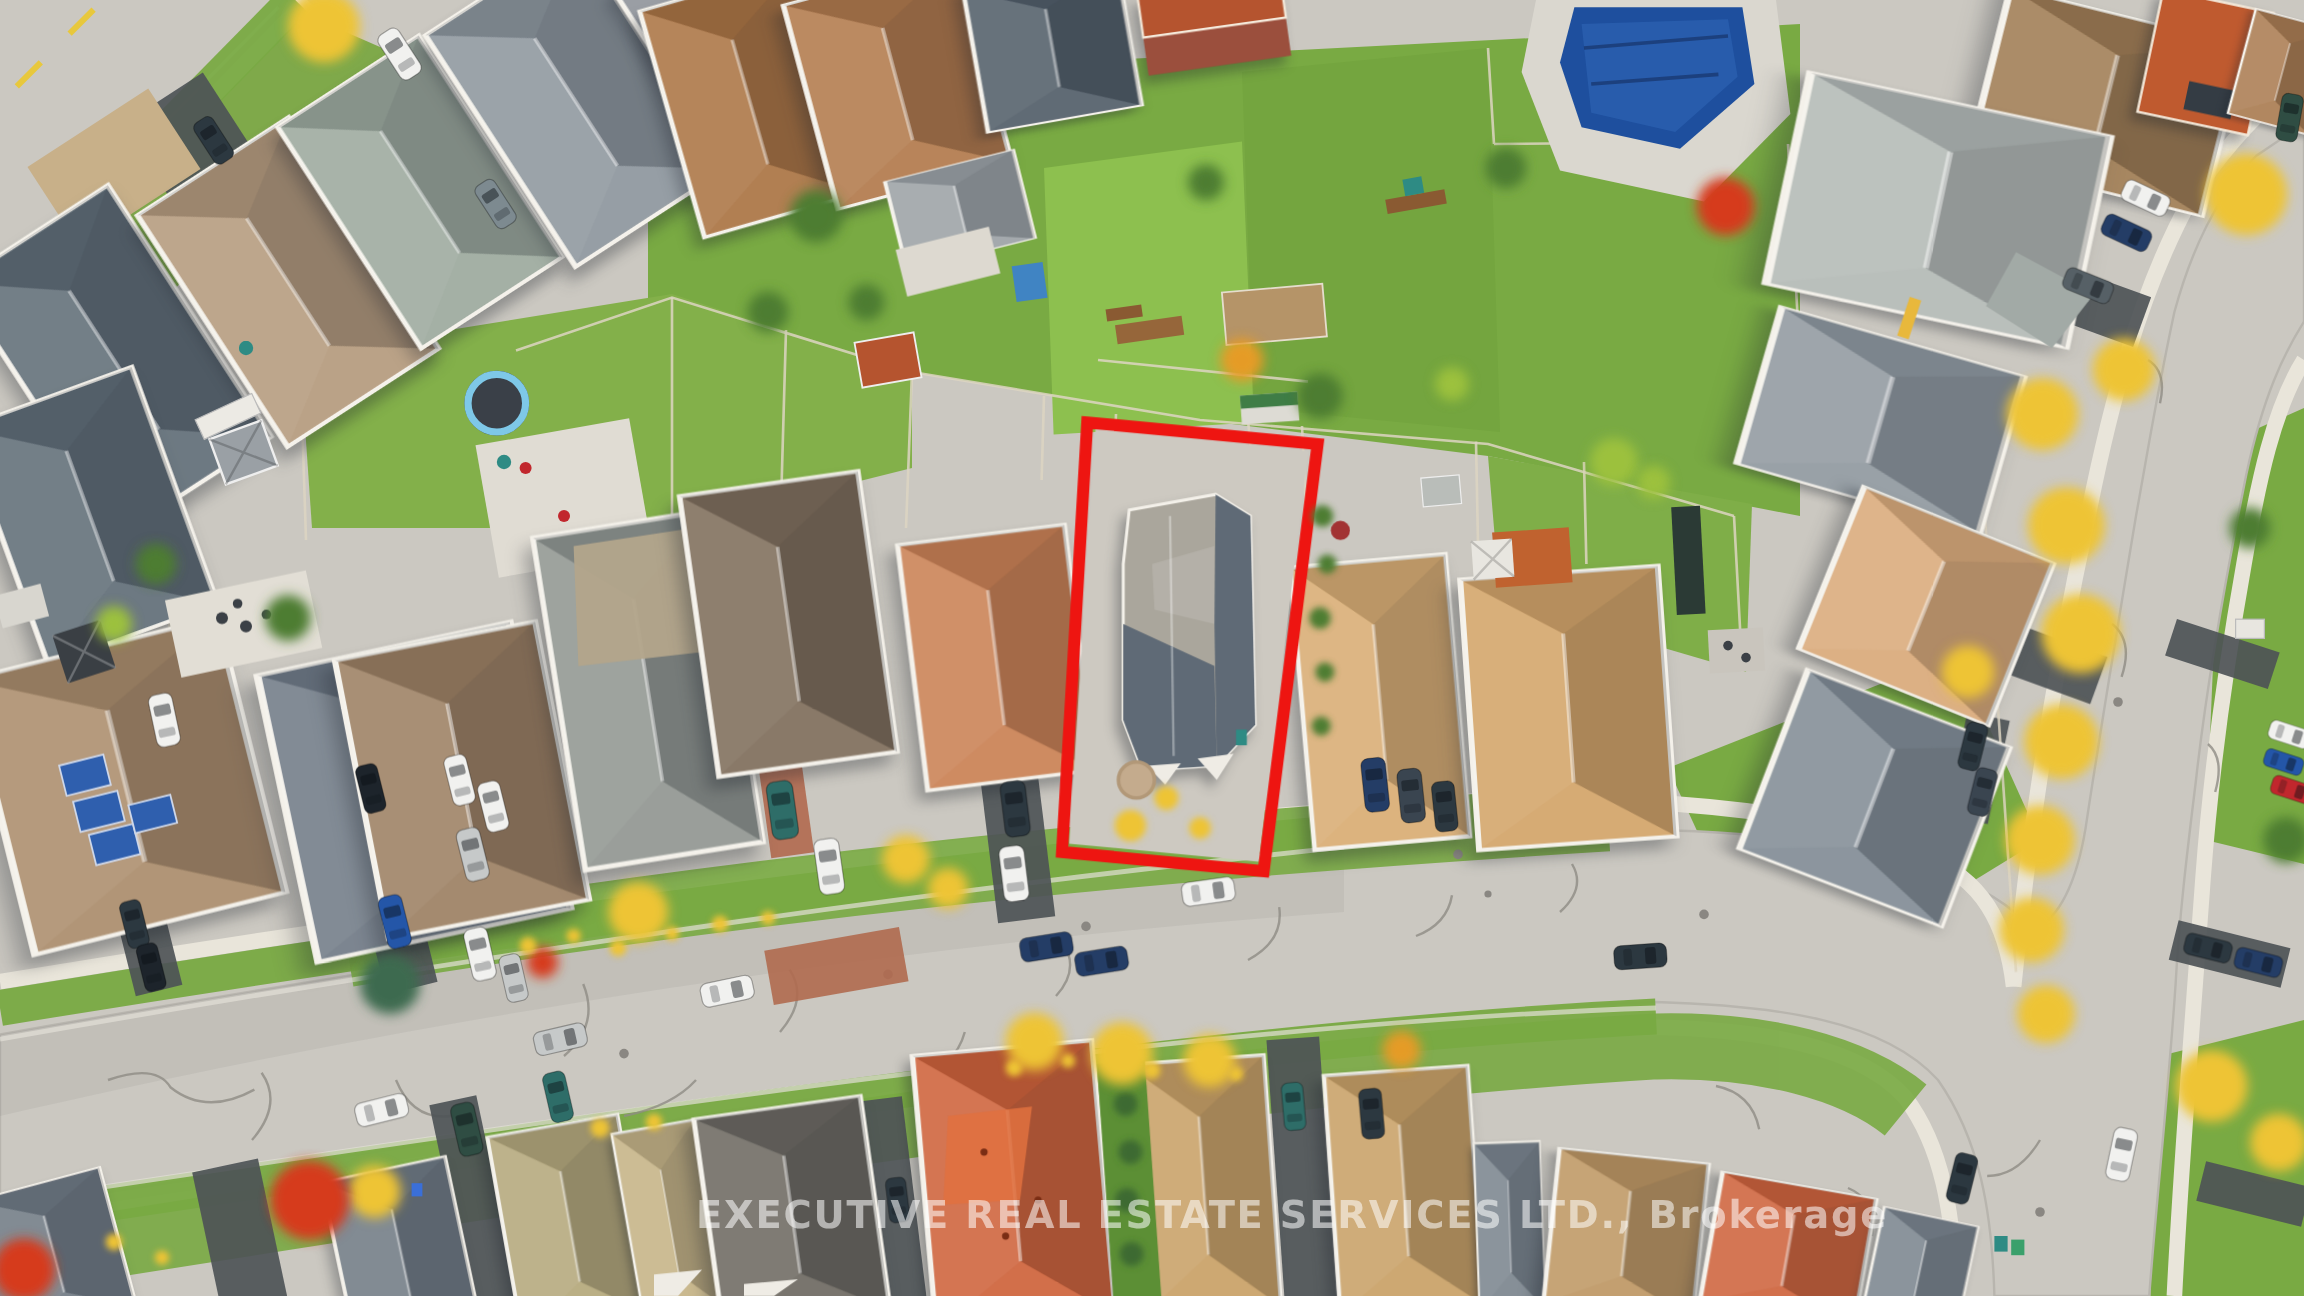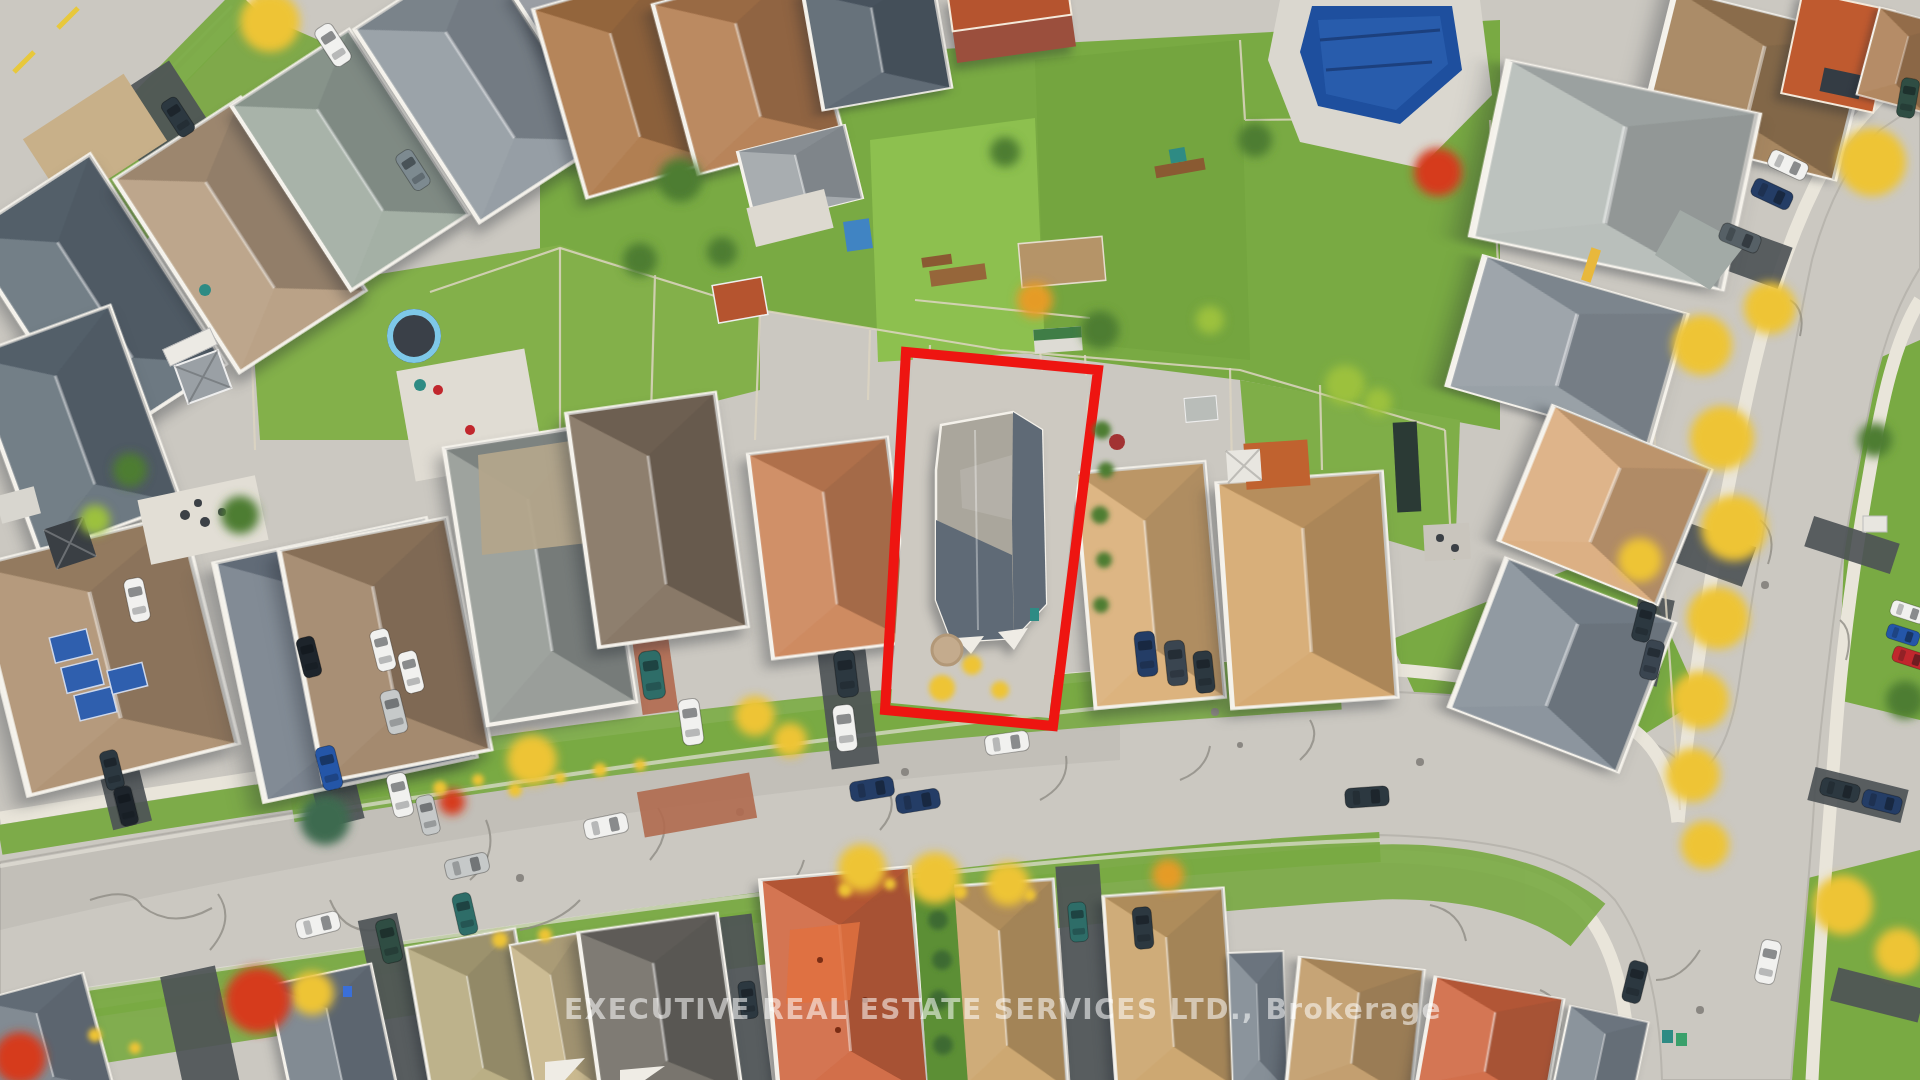--- a/index.html
+++ b/index.html
@@ -5,21 +5,21 @@
   html,body{margin:0;padding:0;background:#222;}
   #stage{position:relative;width:1920px;height:1080px;overflow:hidden;background:var(--road,#cbc8c1);
          font-family:"DejaVu Sans","Liberation Sans",sans-serif;}
   svg{position:absolute;left:0;top:0;display:block;}
   .tree{fill:currentColor;filter:url(#blur5);}
   .treeS{fill:currentColor;filter:url(#blur3);}
   .hs{filter:drop-shadow(-5px 7px 5px rgba(25,30,38,0.33));}
   .fence{stroke:#ddd5c2;stroke-width:2.2;fill:none;opacity:.85;}
   .crack{stroke:#8f8c85;stroke-width:2;fill:none;opacity:.8;}
   .gutter{stroke:#e3dfd7;stroke-width:4;fill:none;opacity:.7;}
-  #watermark{position:absolute;left:564px;top:993px;font-size:28px;font-weight:600;
+  #watermark{position:absolute;left:580px;top:993px;font-size:32px;font-weight:600;
              letter-spacing:1.5px;color:var(--watermark,rgba(255,255,255,.55));white-space:nowrap;}
 </style>
 </head>
 <body>
 
 <div id="stage">
 <svg width="1920" height="1080" viewBox="0 0 1920 1080">
 <defs>
   <filter id="blur5" x="-60%" y="-60%" width="220%" height="220%">
           <feGaussianBlur stdDeviation="5"></feGaussianBlur>

